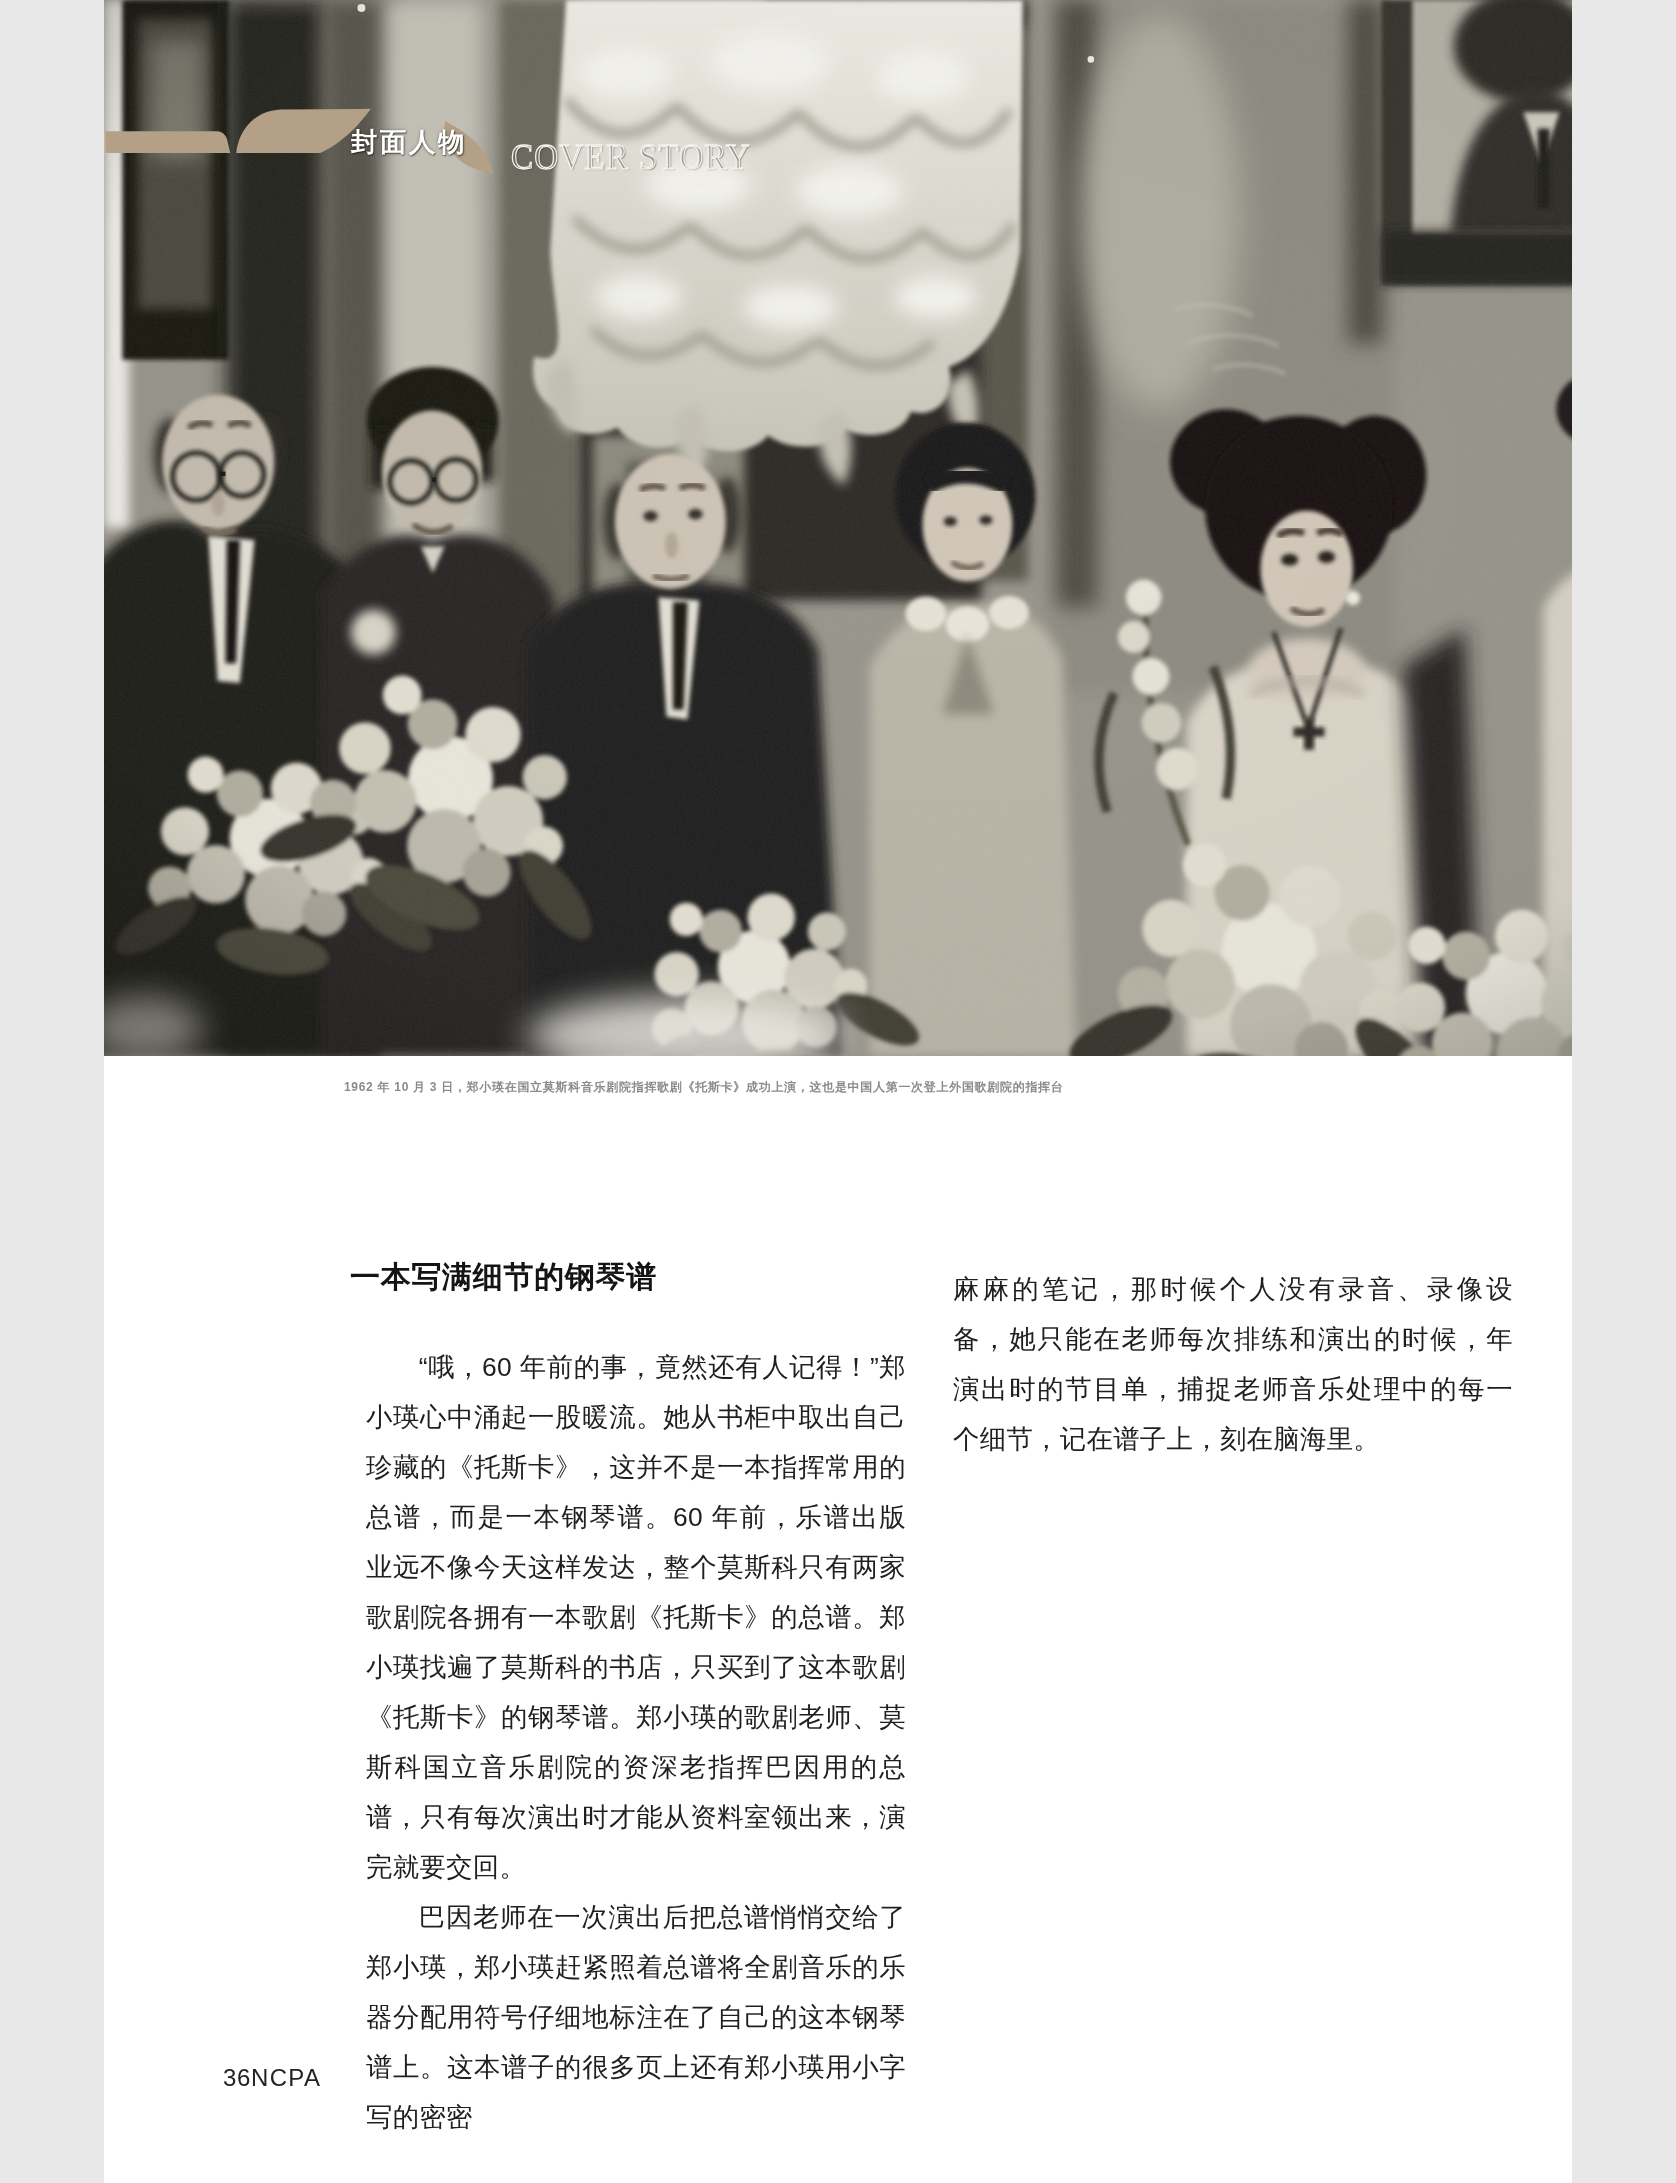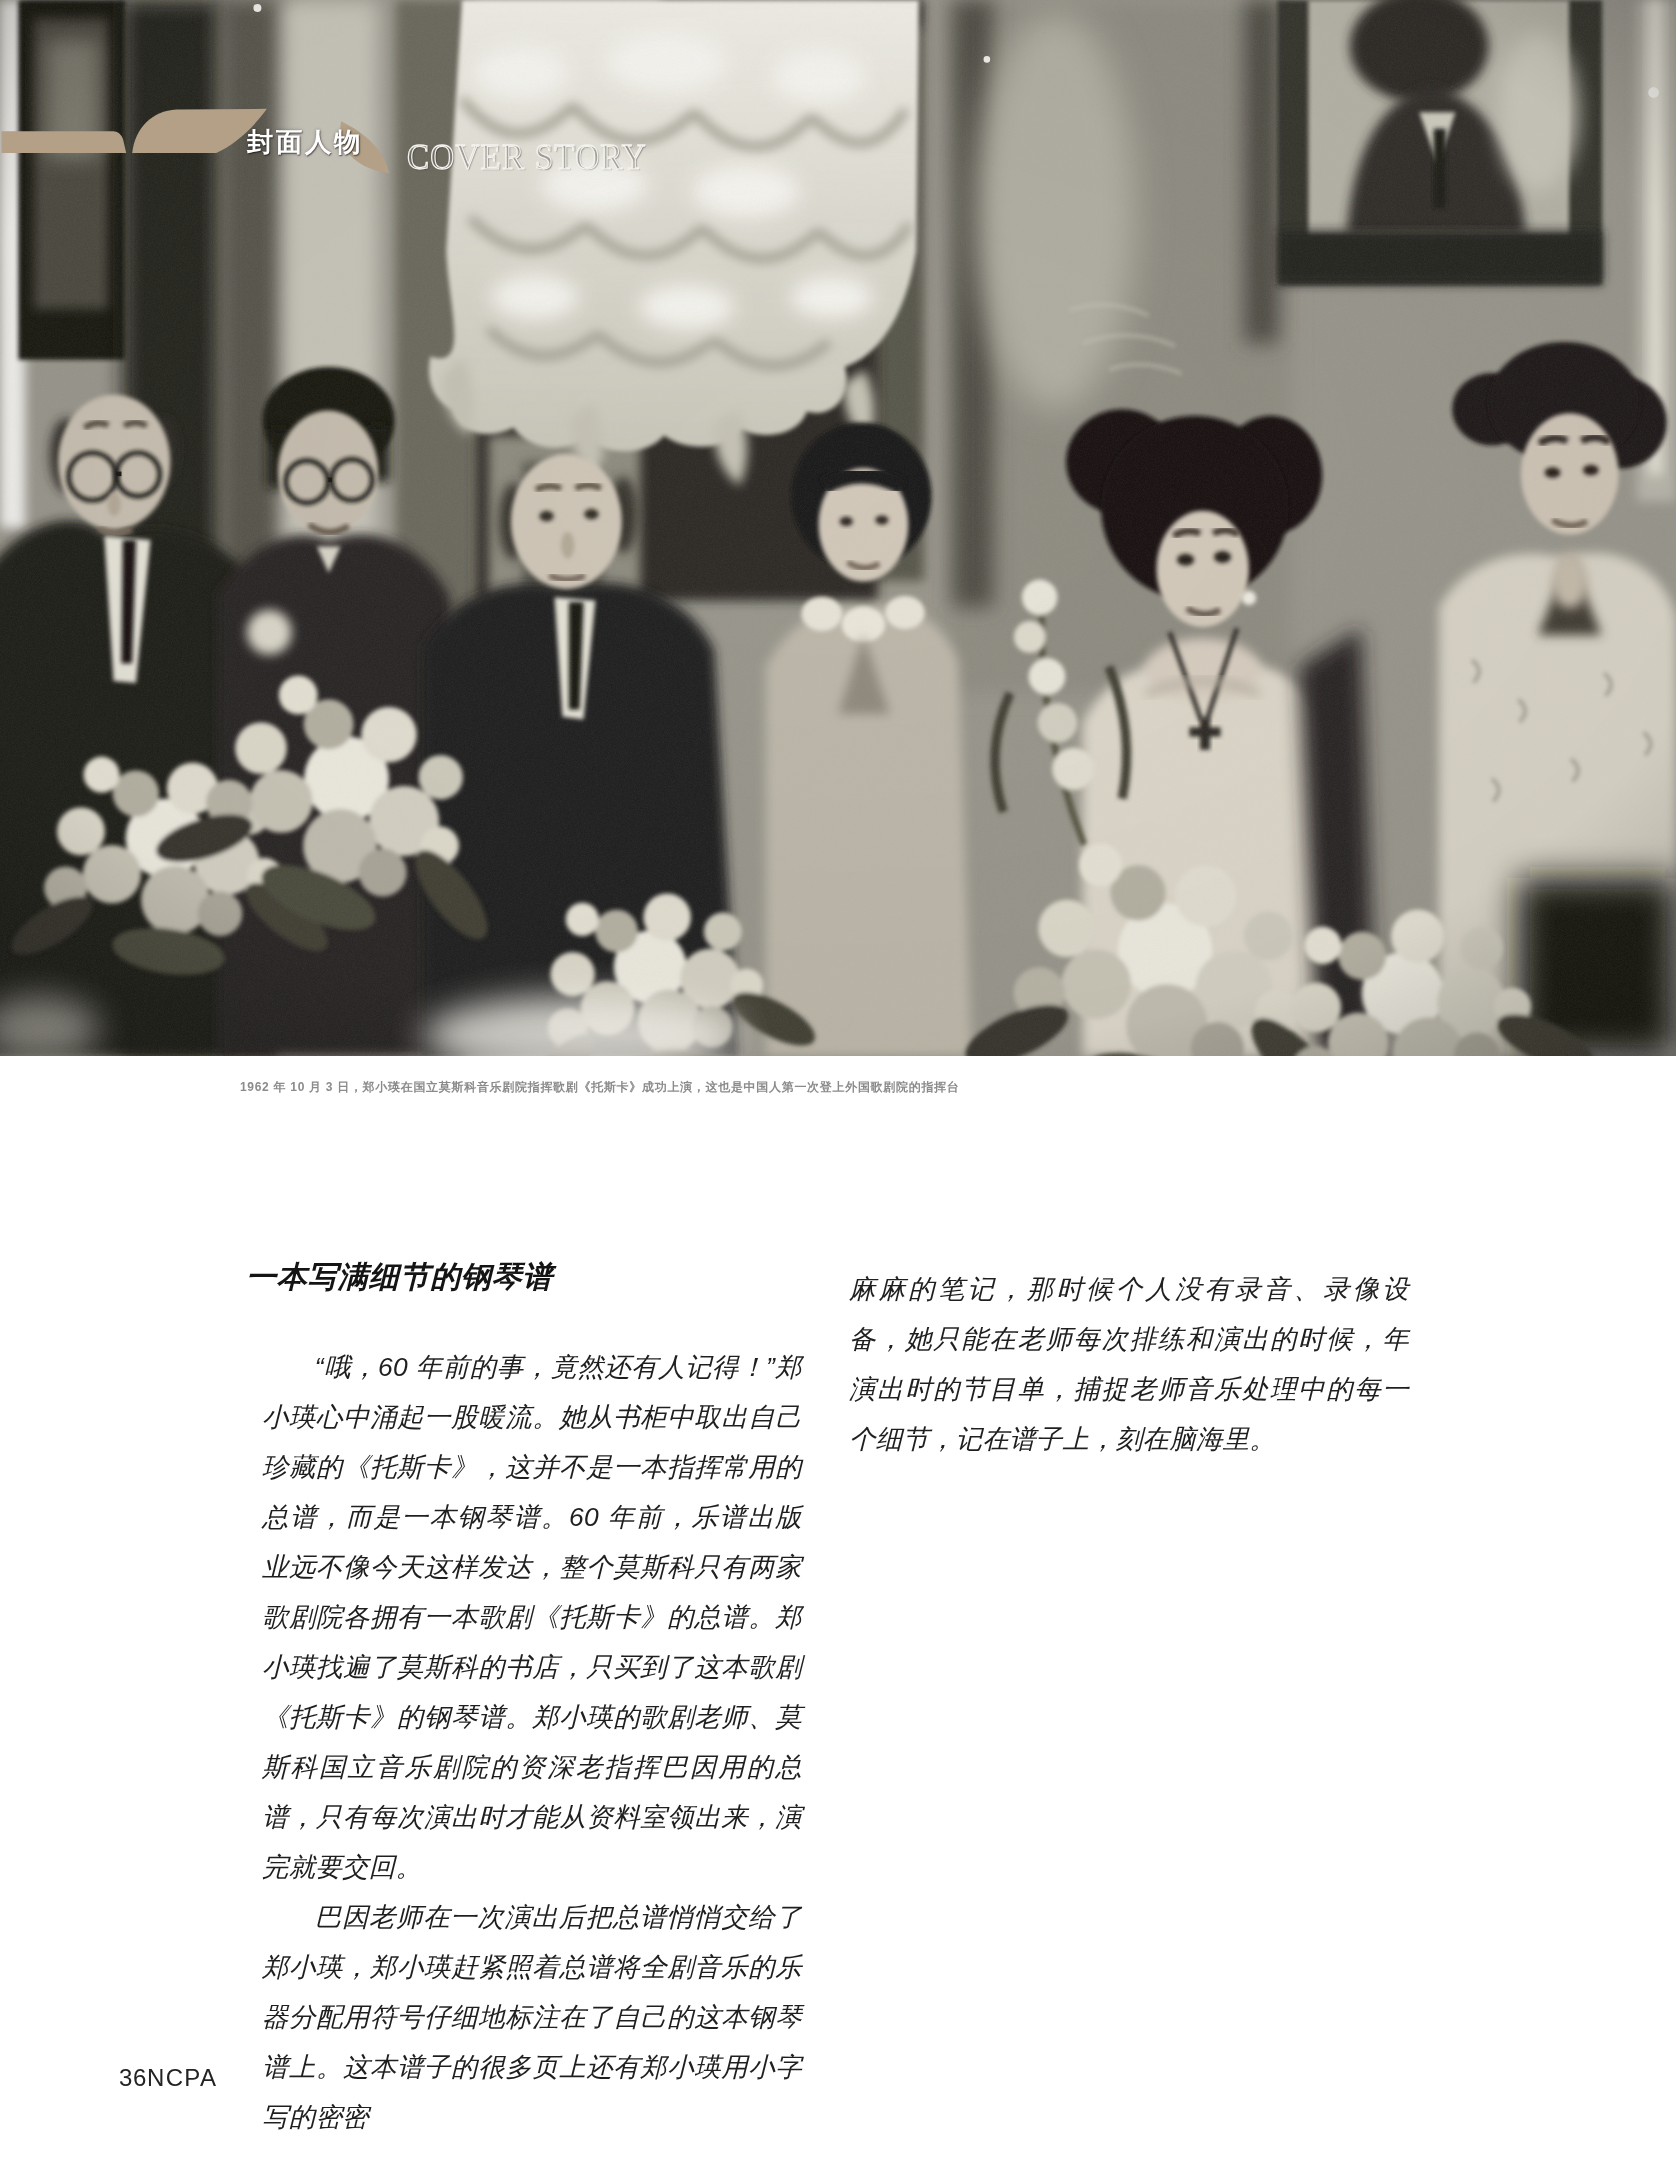--- a/index.html
+++ b/index.html
@@ -1,17 +1,17 @@
 <!DOCTYPE html>
 <html style="font-size:10.6px"><head>
 <meta charset="utf-8">
 <style>
   html,body{margin:0;padding:0;background:#e8e8e8;}
   .page{
-    position:relative;width:1676px;height:2183px;margin:0 auto;
+    position:relative;width:1468px;height:2183px;margin:0 auto;
     background:#ffffff;overflow:hidden;
     font-family:"Liberation Sans","DejaVu Sans",sans-serif;
   }
   
   .photo-wrap{position:absolute;left:0;top:0;width:1676px;height:1056px;}
   .photo-wrap svg{display:block;width:1676px;height:1056px;}
   
   .hdr-accent{position:absolute;left:0;top:99px;width:660px;height:92px;}
   .hdr-zh{
     position:absolute;left:247px;top:125px;
@@ -27,21 +27,21 @@
     -webkit-text-stroke:1.3px #f4f2ec;
     text-shadow:1.3px 1.3px 1.3px rgba(25,25,25,.45);
     white-space:nowrap;transform:scaleX(.92);transform-origin:left center;
   }
   
   .caption{
     position:absolute;left:240px;top:1072px;width:1182px;
     font-size:12px;font-weight:700;color:#8b8b8b;line-height:30px;letter-spacing:0.7px;
   }
   
-  .col{position:absolute;color:#1f1f1f;font-style:italic;}
+  .col{position:absolute;color:#1f1f1f;}
   .col p{
     margin:0;font-size:26.4px;line-height:50px;font-weight:400;
     text-align:justify;letter-spacing:0.3px;
   }
   .col p.indent{text-indent:2em;margin-left:16px;}
   .col-left{left:246px;top:1256px;width:556px;}
   .col-right{left:849px;top:1264px;width:560px;}
   .col h2{
     margin:0 0 44px 0;font-size:30px;line-height:42px;font-weight:700;color:#141414;
     letter-spacing:0.7px;

